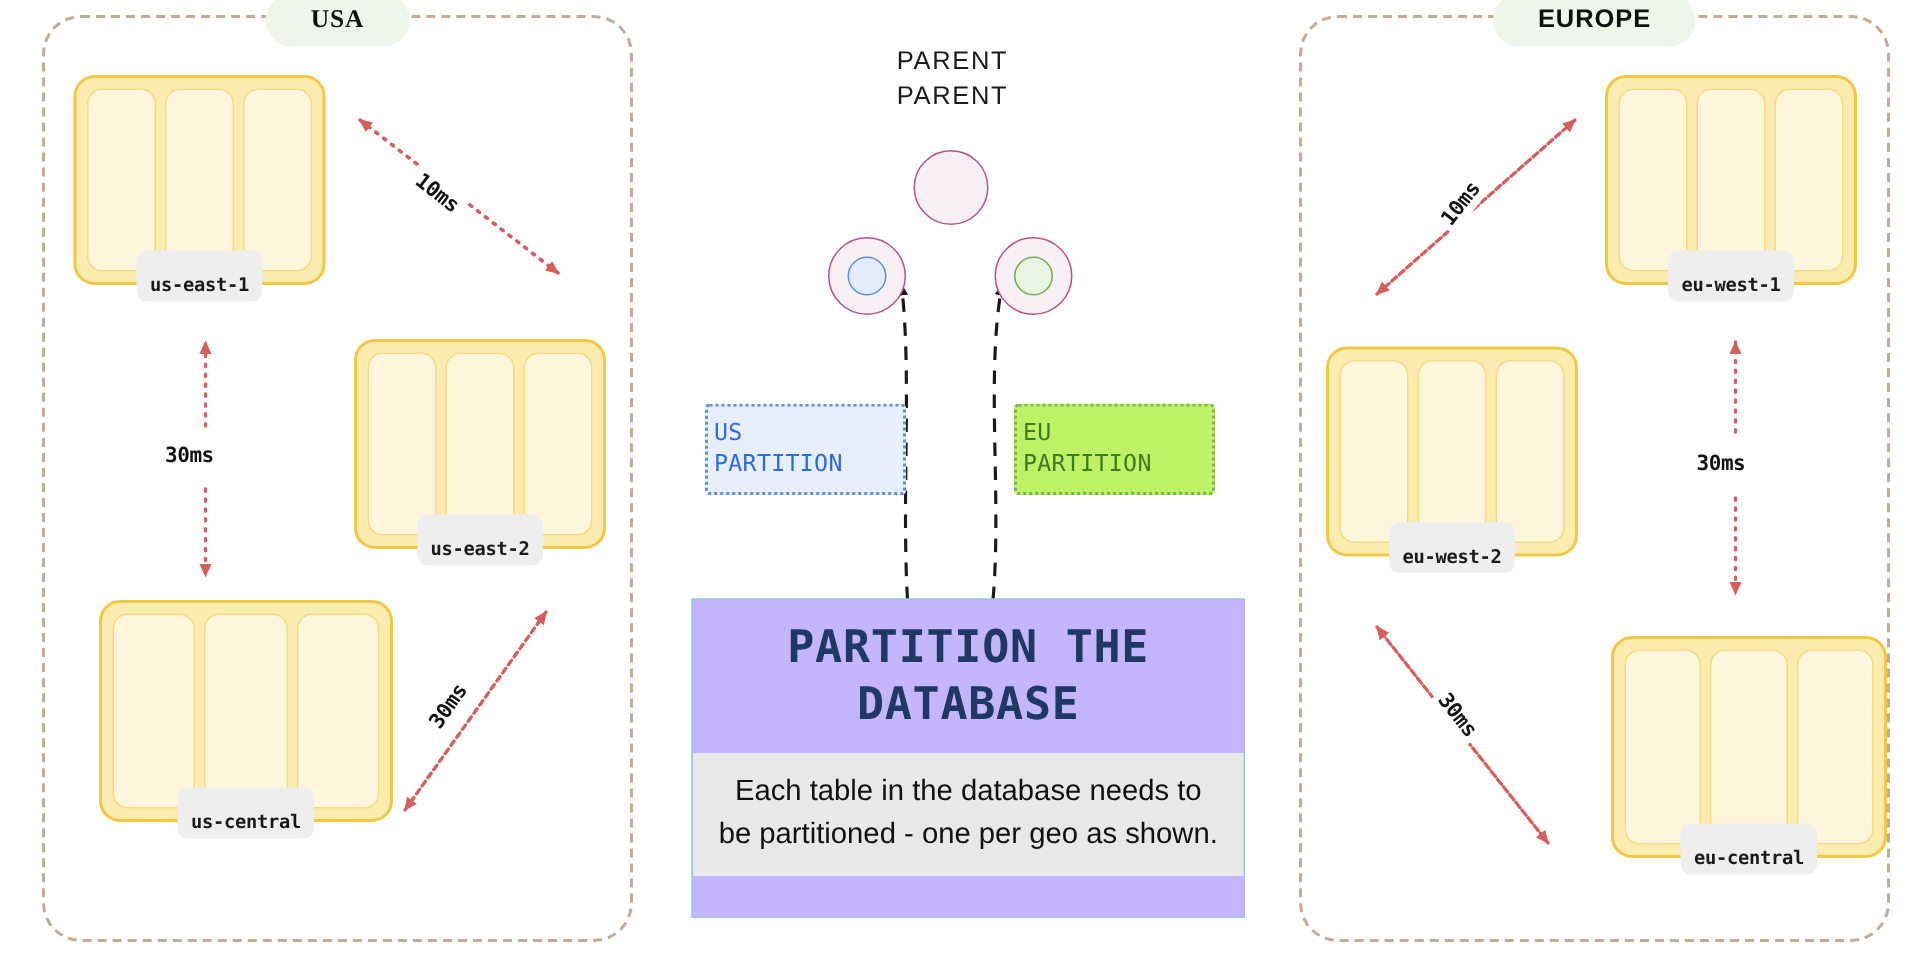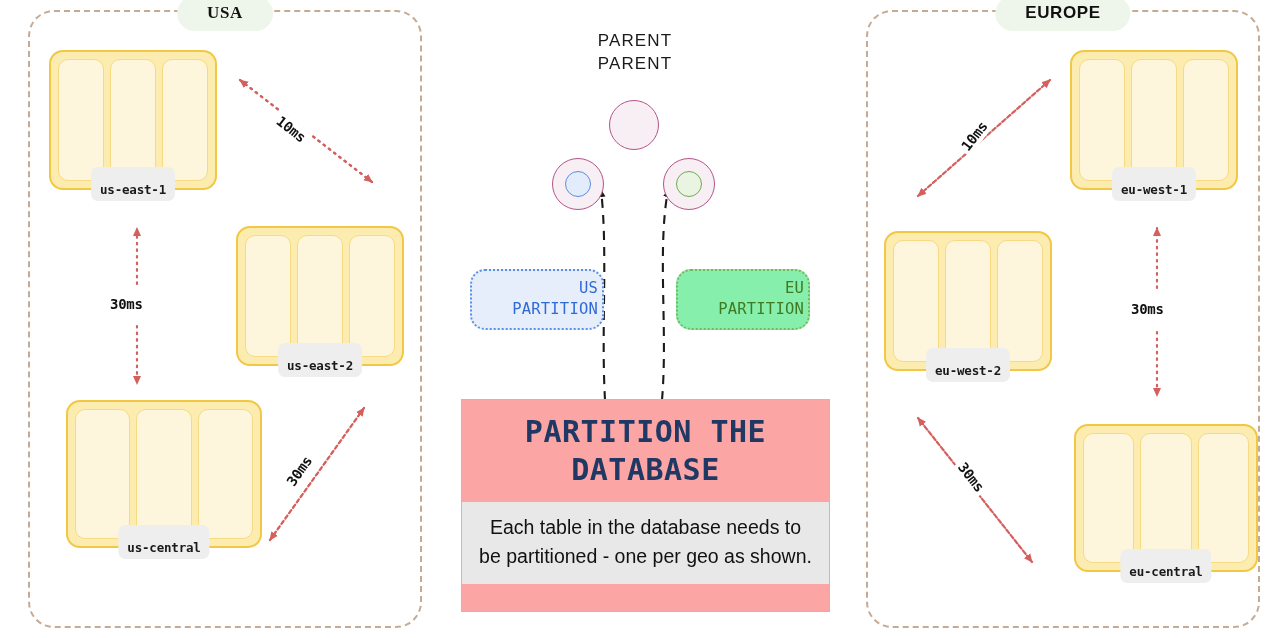--- a/index.html
+++ b/index.html
@@ -108,37 +108,37 @@
   .circle-inner{
     border-radius:50%;
     box-sizing:border-box;
   }
   .inner-us{background:#e3ecfb;border:1.7px solid #5b8fe0;}
   .inner-eu{background:#e9f4e2;border:1.7px solid #72ab55;}
 
   .ptag{
     position:absolute;
     box-sizing:border-box;
-    border-radius:15px;
-    text-align:right;
+    border-radius:3px;
+    text-align:left;
     font-family:"DejaVu Sans Mono","Liberation Mono",monospace;
     font-size:15.5px;
     line-height:1.35;
     padding:7px 4px 8px 4px;
     letter-spacing:.2px;
   }
   .ptag-us{background:#e7eefb;border:2.2px dotted #5b8fe0;color:#2f6bd6;}
-  .ptag-eu{background:#86efac;border:2.2px dotted #7cb45e;color:#3f7a22;}
+  .ptag-eu{background:#bef264;border:2.2px dotted #7cb45e;color:#3f7a22;}
 
   
   .callout{
     position:absolute;
     box-sizing:border-box;
     border:1.4px solid #9dc3e6;
-    background:#fca5a5;
+    background:#c4b5fd;
   }
   .callout-head{
     color:#1f3864;
     font-family:"DejaVu Sans Mono","Liberation Mono",monospace;
     font-weight:bold;
     font-size:30px;
     line-height:1.28;
     text-align:center;
     letter-spacing:.5px;
     padding:13px 14px 12px 14px;

